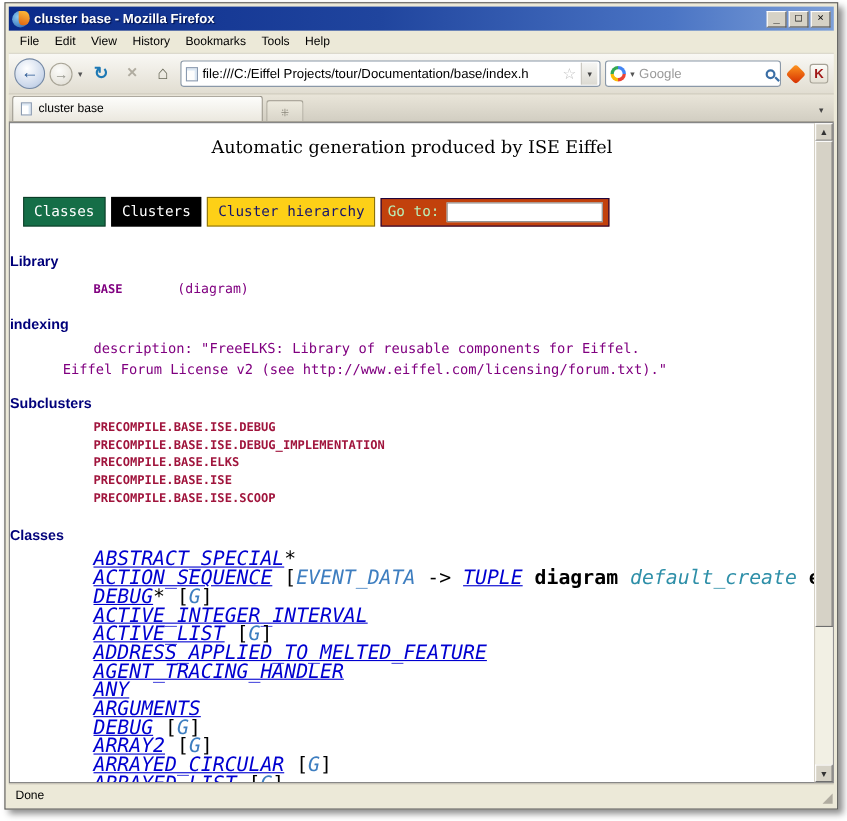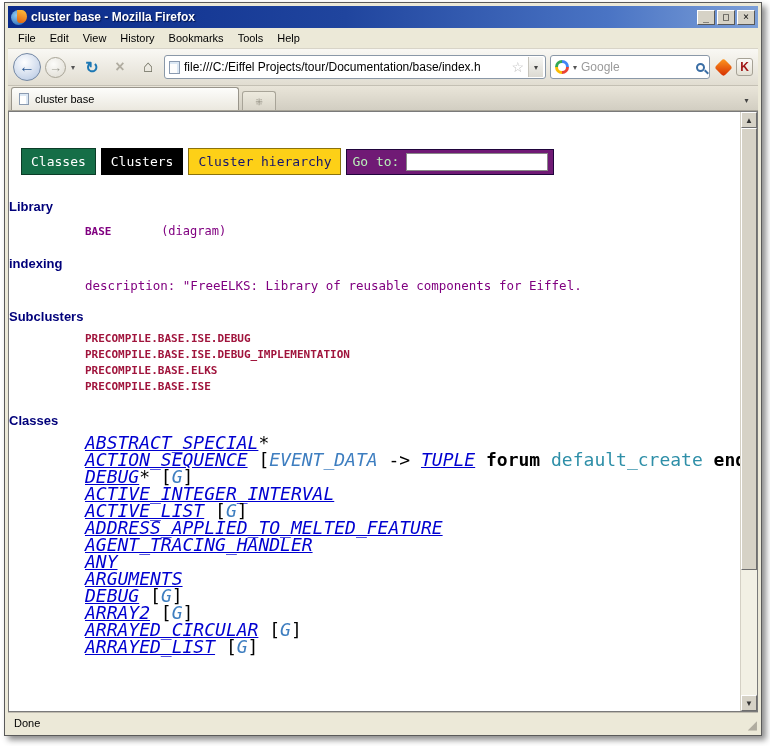--- a/index.html
+++ b/index.html
@@ -110,21 +110,21 @@
   .statusbar { height:20px; flex:0 0 20px; background:#ece9d8; border-top:1px solid #c0bcb0;
                display:flex; align-items:center; font-size:11px; padding-left:6px; position:relative; }
   .grip { position:absolute; right:1px; bottom:1px; color:#b0aca0; font-size:12px; line-height:12px; }
 
   
   .hdr { font-family:"DejaVu Serif", serif; font-size:16px; text-align:center; margin-top:12px; color:#000; }
 
   .btnrow { margin:36px 0 0 12px; display:flex; align-items:center; gap:5px;
             font-family:"DejaVu Sans Mono", monospace; }
   .nav-btn { font-size:13px; padding:5px 9px; border:1px solid rgba(0,0,0,0.45); cursor:default; }
-  .goto-box { display:flex; align-items:center; background:#701a75; border:1px solid #20053c;
+  .goto-box { display:flex; align-items:center; background:#c2410c; border:1px solid #20053c;
               padding:3px 5px; gap:7px; }
   .goto-label { color:#b9f0b9; font-size:13px; }
   .goto-input { width:142px; height:18px; border:1px solid #888; outline:none;
                 font-family:"DejaVu Sans Mono",monospace; font-size:12px; }
 
   .sec-heading { font-size:13px; font-weight:bold; color:#00007a; }
   .h-library { margin-top:24px; }
   .h-indexing { margin-top:17px; }
   .h-subclusters { margin-top:16px; }
   .h-classes { margin-top:18px; }
@@ -138,21 +138,21 @@
   .idx-line1 { margin:7px 0 0 76px; color:#800080; font-size:12.5px; }
   .idx-line2 { margin:4px 0 0 48px; color:#800080; font-size:12.5px; }
 
   .sub-list { margin:7px 0 0 76px; }
   .sub-item { color:#a0143c; font-weight:bold; font-size:11px; line-height:16px; }
 
   .class-list { margin:6px 0 0 76px; font-size:18px; }
   .class-line { line-height:17px; white-space:nowrap; }
   .seg-link { color:#0000d0; font-style:italic; text-decoration:underline; cursor:pointer; }
   .seg-gen  { color:#3e7ec0; font-style:italic;text-align:center; }
-  .seg-feat { color:#2e8fa8; }
+  .seg-feat { color:#2e8fa8; font-style:italic; }
   .seg-kw   { color:#000; font-weight:bold; }
   .seg-plain{ color:#000; }
 </style>
 </head>
 <body>
 
 <div class="window">
 
   <div class="titlebar">
     <span class="ff-icon"></span>
@@ -212,53 +212,56 @@
       <span>cluster base</span>
     </span>
     <span class="tab-stub">⁜</span>
     <span class="tab-spacer"></span>
     <span class="tab-list-btn">▾</span>
   </div>
 
   <div class="content">
     <div class="page">
 
+      <div class="hdr">Automatic generation produced by ISE Eiffel</div>
 
       <div class="btnrow">
 
         <span class="nav-btn mono" style="background: rgb(21, 110, 71); color: rgb(255, 255, 255);">Classes</span>
           <span class="nav-btn mono" style="background: #000000; color: rgb(255, 255, 255);">Clusters</span>
           <span class="nav-btn mono" style="background: rgb(253, 208, 23); color: rgb(20, 20, 110);">Cluster hierarchy</span>
           <span class="goto-box">
           <span class="goto-label">Go to:</span>
           <input class="goto-input" value="" style="">
         </span>
       </div>
 
       <div class="sec-heading h-library">Library</div>
       <div class="lib-line mono">
         <span class="base-link">BASE</span>
         <span class="diagram-link">(diagram)</span>
       </div>
 
       <div class="sec-heading h-indexing">indexing</div>
       <div class="idx-line1 mono">description: "FreeELKS: Library of reusable components for Eiffel.</div>
+      <div class="idx-line2 mono">Eiffel Forum License v2 (see http://www.eiffel.com/licensing/forum.txt)."</div>
 
       <div class="sec-heading h-subclusters">Subclusters</div>
       <div class="sub-list mono">
           <div class="sub-item">PRECOMPILE.BASE.ISE.DEBUG</div>
           <div class="sub-item">PRECOMPILE.BASE.ISE.DEBUG_IMPLEMENTATION</div>
           <div class="sub-item">PRECOMPILE.BASE.ELKS</div>
           <div class="sub-item">PRECOMPILE.BASE.ISE</div>
+          <div class="sub-item">PRECOMPILE.BASE.ISE.SCOOP</div>
         </div>
 
       <div class="sec-heading h-classes">Classes</div>
       <div class="class-list mono">
           <div class="class-line"><span class="seg-link">ABSTRACT_SPECIAL</span><span class="seg-plain">*</span></div>
-          <div class="class-line"><span class="seg-link">ACTION_SEQUENCE</span><span class="seg-plain"> [</span><span class="seg-gen">EVENT_DATA</span><span class="seg-plain"> -&gt; </span><span class="seg-link">TUPLE</span><span class="seg-kw"> forum </span><span class="seg-feat">default_create</span><span class="seg-kw"> end</span><span class="seg-plain">]</span></div>
+          <div class="class-line"><span class="seg-link">ACTION_SEQUENCE</span><span class="seg-plain"> [</span><span class="seg-gen">EVENT_DATA</span><span class="seg-plain"> -&gt; </span><span class="seg-link">TUPLE</span><span class="seg-kw"> diagram </span><span class="seg-feat">default_create</span><span class="seg-kw"> end</span><span class="seg-plain">]</span></div>
           <div class="class-line"><span class="seg-link">DEBUG</span><span class="seg-plain">* [</span><span class="seg-gen">G</span><span class="seg-plain">]</span></div>
           <div class="class-line"><span class="seg-link">ACTIVE_INTEGER_INTERVAL</span></div>
           <div class="class-line"><span class="seg-link">ACTIVE_LIST</span><span class="seg-plain"> [</span><span class="seg-gen">G</span><span class="seg-plain">]</span></div>
           <div class="class-line"><span class="seg-link">ADDRESS_APPLIED_TO_MELTED_FEATURE</span></div>
           <div class="class-line"><span class="seg-link">AGENT_TRACING_HANDLER</span></div>
           <div class="class-line"><span class="seg-link">ANY</span></div>
           <div class="class-line"><span class="seg-link">ARGUMENTS</span></div>
           <div class="class-line"><span class="seg-link">DEBUG</span><span class="seg-plain"> [</span><span class="seg-gen">G</span><span class="seg-plain">]</span></div>
           <div class="class-line"><span class="seg-link">ARRAY2</span><span class="seg-plain"> [</span><span class="seg-gen">G</span><span class="seg-plain">]</span></div>
           <div class="class-line"><span class="seg-link">ARRAYED_CIRCULAR</span><span class="seg-plain"> [</span><span class="seg-gen">G</span><span class="seg-plain">]</span></div>

